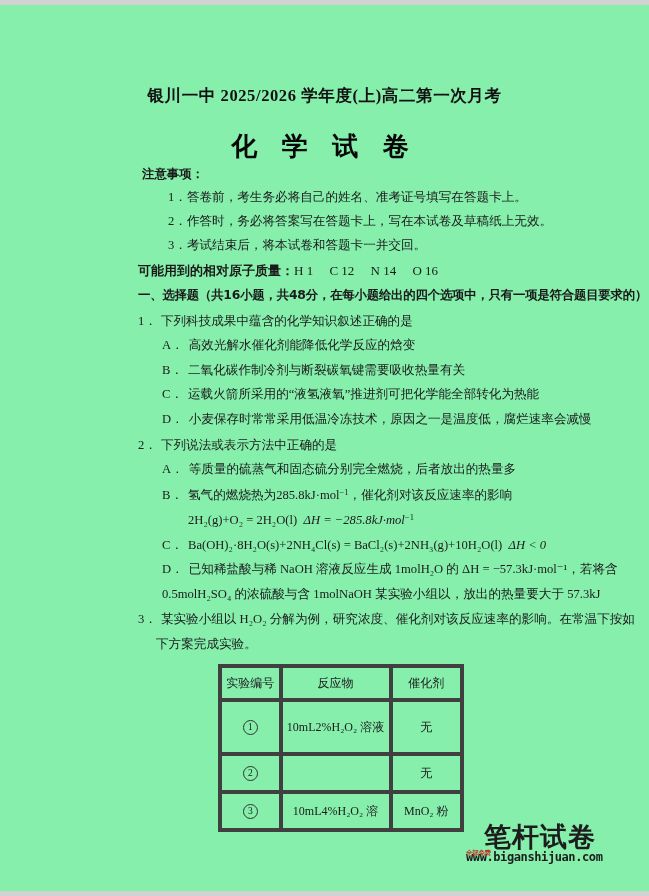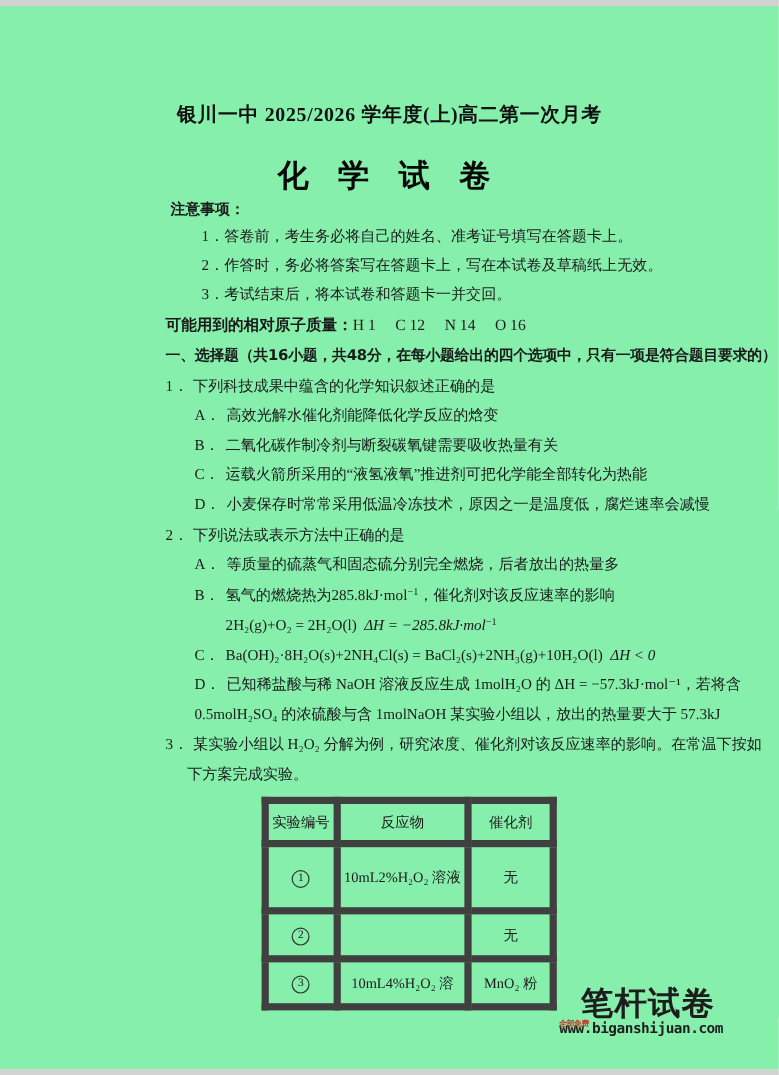--- a/index.html
+++ b/index.html
@@ -131,21 +131,21 @@
     top: 659px;
     left: 218px;
     width: 246px;
   }
   table.exp {
     border-collapse: collapse;
     width: 246px;
     font-size: 12px;
   }
   table.exp td, table.exp th {
-    border: 6px solid #404040;
+    border: 4px solid #404040;
     text-align: center;
     vertical-align: middle;
     font-weight: 400;
     padding: 3px 2px;
     line-height: 1.25;
   }
   table.exp .c1 { width: 62px; height: 26px; }
   table.exp .c2 { width: 110px; }
   table.exp .c3 { width: 72px; }
   table.exp tr.hrow td { height: 24px; }

